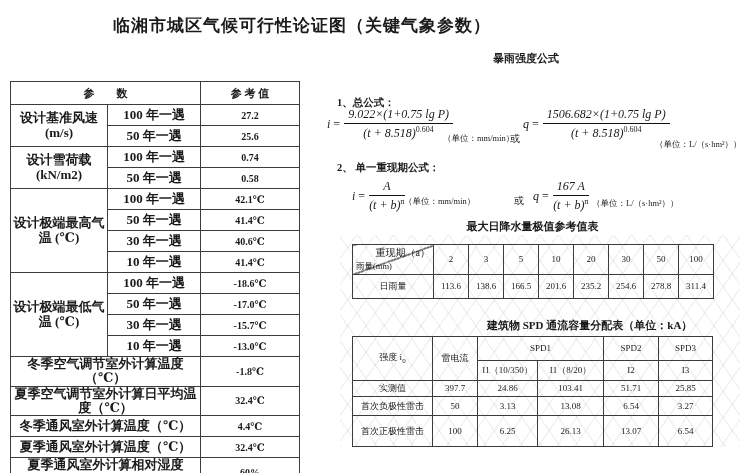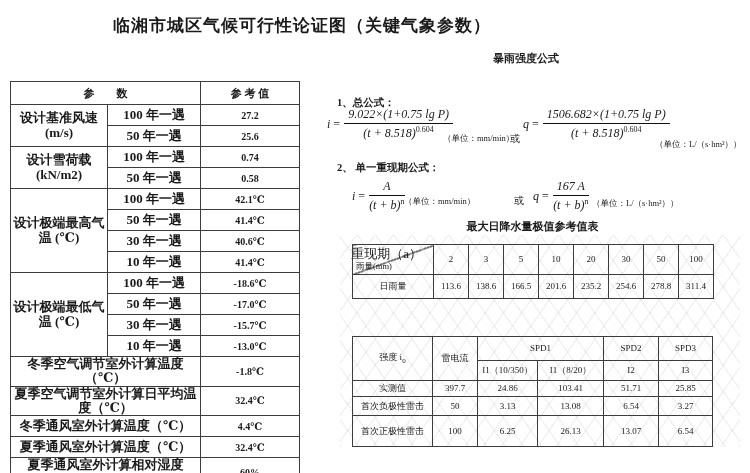--- a/index.html
+++ b/index.html
@@ -47,21 +47,21 @@
     border:1px solid #3c3c3c;text-align:center;vertical-align:middle;
     font-size:9px;padding:0 1px;line-height:1.15;
   }
   
   td.diag{
     position:relative;
     background:linear-gradient(to bottom right,
       transparent calc(50% - 0.6px), #3c3c3c calc(50% - 0.6px),
       #3c3c3c calc(50% + 0.6px), transparent calc(50% + 0.6px));
   }
-  .diag-top{position:absolute;top:2px;right:11px;font-size:13px;white-space:nowrap;}
+  .diag-top{position:absolute;top:2px;right:3px;font-size:10px;white-space:nowrap;}
   .diag-bottom{position:absolute;bottom:2px;left:3px;font-size:8.5px;white-space:nowrap;}
 
   .watermark{
     pointer-events:none;
     background:
       repeating-linear-gradient(55deg, rgba(0,0,0,0.05) 0 1.5px, transparent 1.5px 15px),
       repeating-linear-gradient(-55deg, rgba(0,0,0,0.05) 0 1.5px, transparent 1.5px 15px);
   }
 </style>
 </head>
@@ -251,20 +251,21 @@
       <td>166.5</td>
       <td>201.6</td>
       <td>235.2</td>
       <td>254.6</td>
       <td>278.8</td>
       <td>311.4</td>
     </tr>
   </tbody>
     </table>
 
+  <div class="abs tbl-title" style="left:487px;top:318px;">建筑物 SPD 通流容量分配表（单位：kA）</div>
 
   <table class="rtable abs" style="left:352px;top:336px;">
     <colgroup>
       <col style="width:80px">
         <col style="width:45px">
         <col style="width:60px">
       <col style="width:66px">
         <col style="width:55px">
         <col style="width:54px">
     </colgroup>

